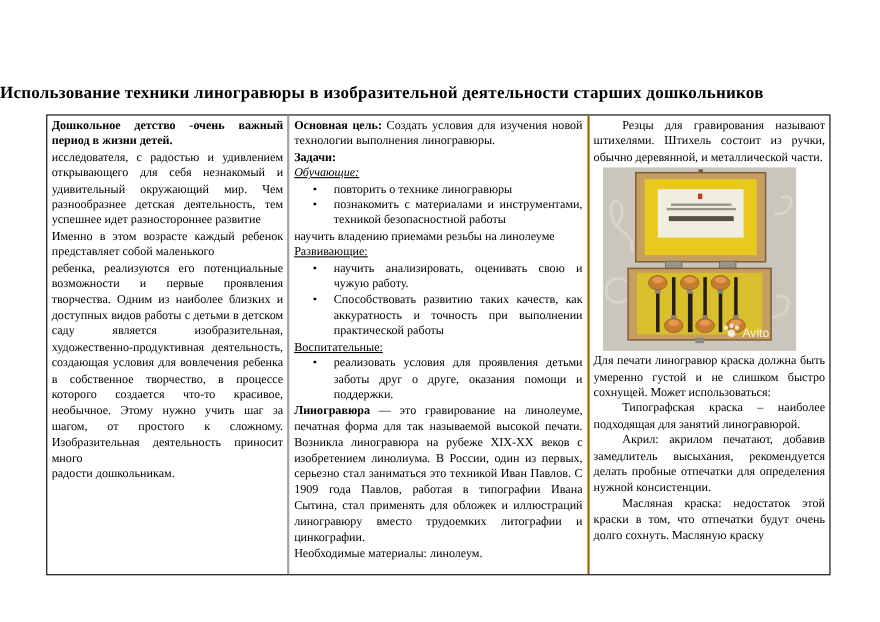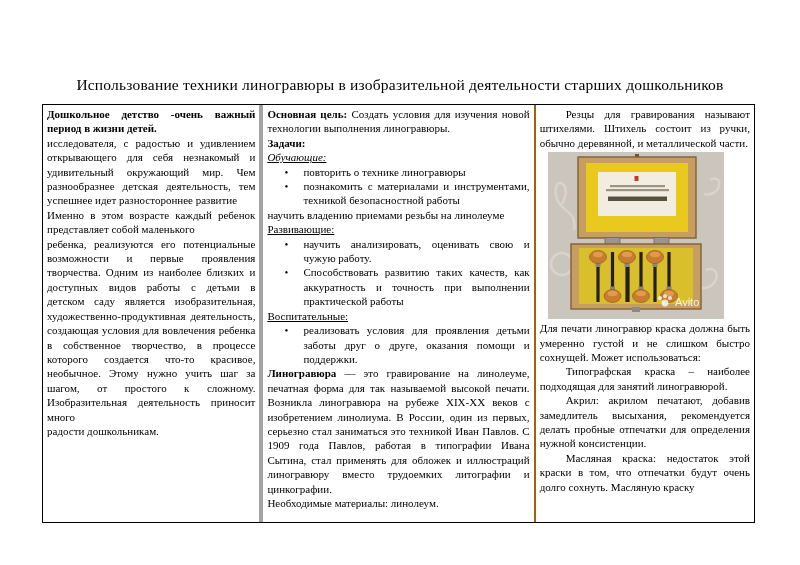--- a/index.html
+++ b/index.html
@@ -1,23 +1,23 @@
 <!DOCTYPE html>
 <html><head>
 <meta charset="utf-8">
 <style>
   html,body{margin:0;padding:0;background:#ffffff;}
   .page{position:relative;width:800px;height:565px;background:#ffffff;overflow:hidden;
         font-family:"Liberation Serif","DejaVu Serif",serif;color:#000;}
-  .title{position:absolute;top:76px;left:0;width:100%;text-align:center;
-         font-size:15.5px;font-weight:normal;letter-spacing:.2px;}
+  .title{position:absolute;top:76px;left:0;width:100%;text-align:left;
+         font-size:15.5px;font-weight:bold;letter-spacing:.2px;}
   .doc-table{position:absolute;left:42px;top:104px;width:713px;height:419px;
              display:flex;border:1px solid #000;box-sizing:border-box;background:#fff;}
   .col{box-sizing:border-box;padding:2px 4px 4px 4px;font-size:11px;line-height:14.4px;overflow:hidden;}
-  .col1{width:221px;border-right:4px solid #a3a3a3;}
+  .col1{width:221px;border-right:2px solid #a3a3a3;}
   .col2{width:273px;border-right:2px solid #a16207;}
   .col3{width:219px;}
   p{margin:0;}
   .j{text-align:justify;}
   .bold{font-weight:bold;}
   .iu{font-style:italic;text-decoration:underline;}
   .u{text-decoration:underline;}
   .ind{text-indent:26px;}
   ul.bullets{margin:0;padding:0;list-style:none;}
   ul.bullets li{position:relative;padding-left:36px;text-align:justify;}

